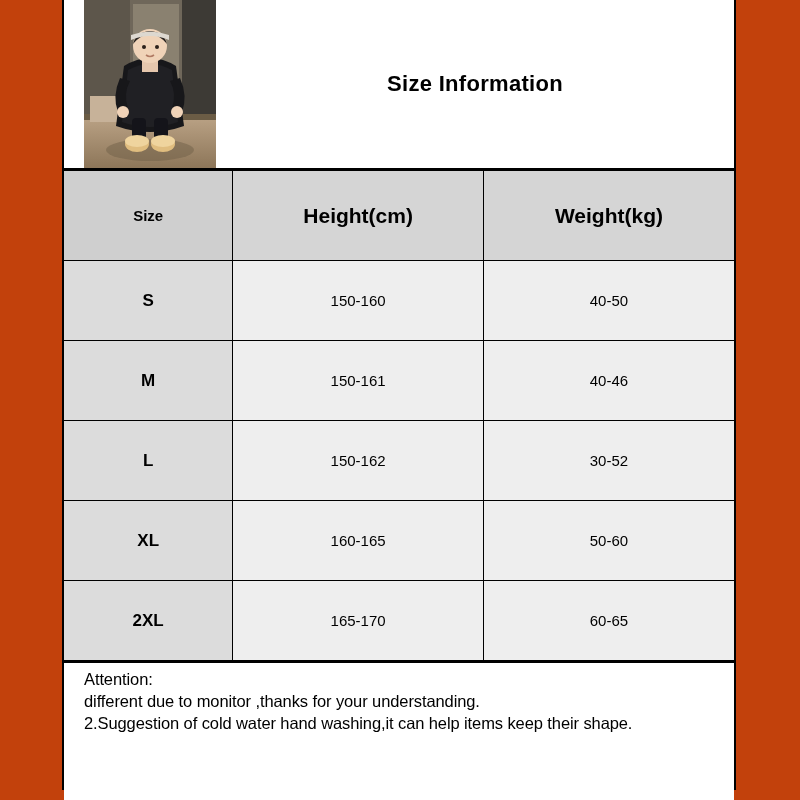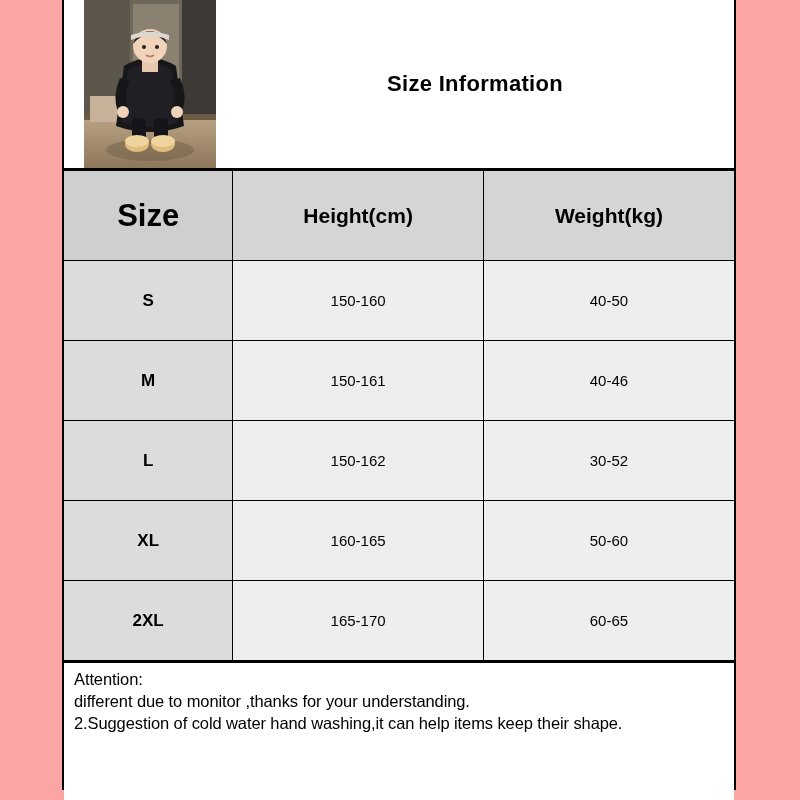--- a/index.html
+++ b/index.html
@@ -12,21 +12,21 @@
     height: 800px;
     font-family: "Liberation Sans", sans-serif;
     color: #000000;
     overflow: hidden;
   }
 
   .page {
     position: relative;
     width: 800px;
     height: 800px;
-    background: #fca5a5;
+    background: #c2410c;
     box-sizing: border-box;
   }
 
   
   .chart-frame {
     position: absolute;
     left: 62px;
     top: 0px;
     width: 674px;
     height: 790px;
@@ -102,40 +102,40 @@
     border-right: none;
   }
 
   .head-row th {
     height: 90px;
     background: #d5d5d5;
     font-size: 21px;
     font-weight: bold;
   }
   .head-row th.size-head {
-    font-size: 31px;
+    font-size: 15px;
     font-weight: bold;
     background: #cfcfcf;
   }
 
   .body-row td {
     height: 80px;
     background: #eeeeee;
     font-size: 15px;
   }
   .body-row td.size-cell {
     background: #dcdcdc;
     font-weight: bold;
     font-size: 17px;
   }
 
   
   .attention {
     border-top: 2px solid #000000;
-    padding: 6px 8px 8px 10px;
+    padding: 6px 8px 8px 20px;
     background: #ffffff;
     box-sizing: border-box;
     height: 140px;
   }
 
   .attention p {
     margin: 0;
     font-size: 16.5px;
     line-height: 1.32;
     letter-spacing: -0.1px;

